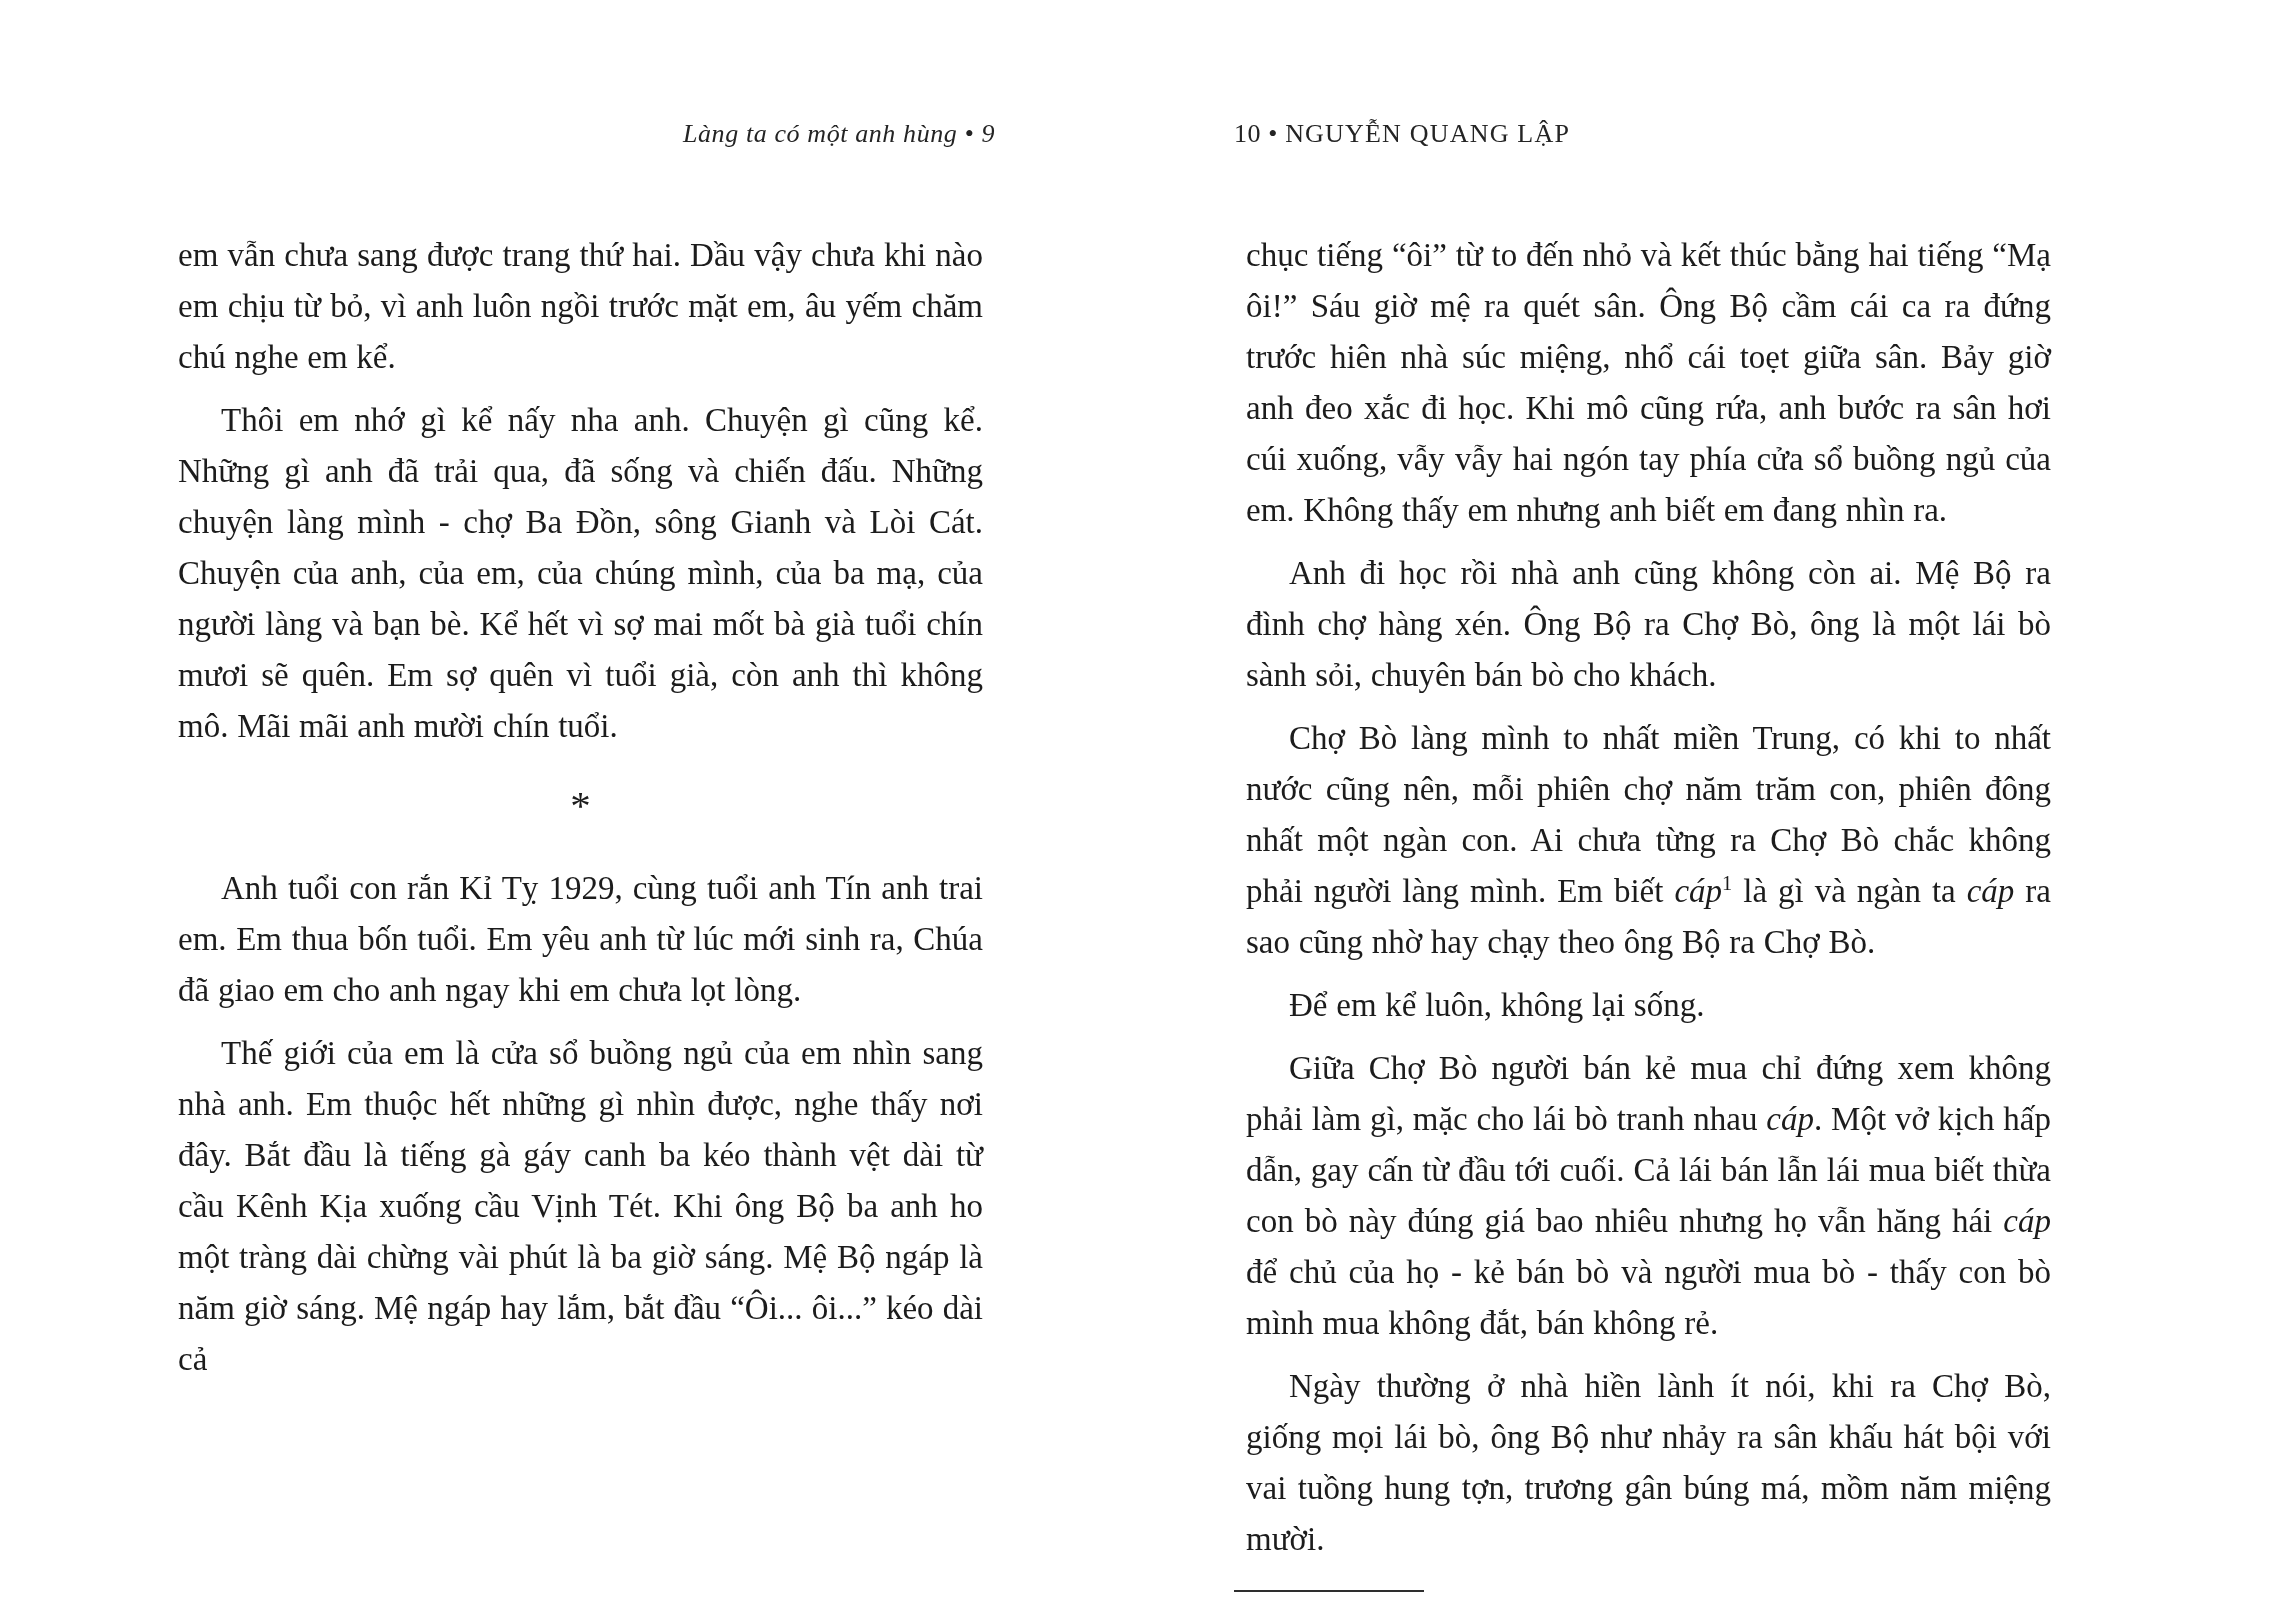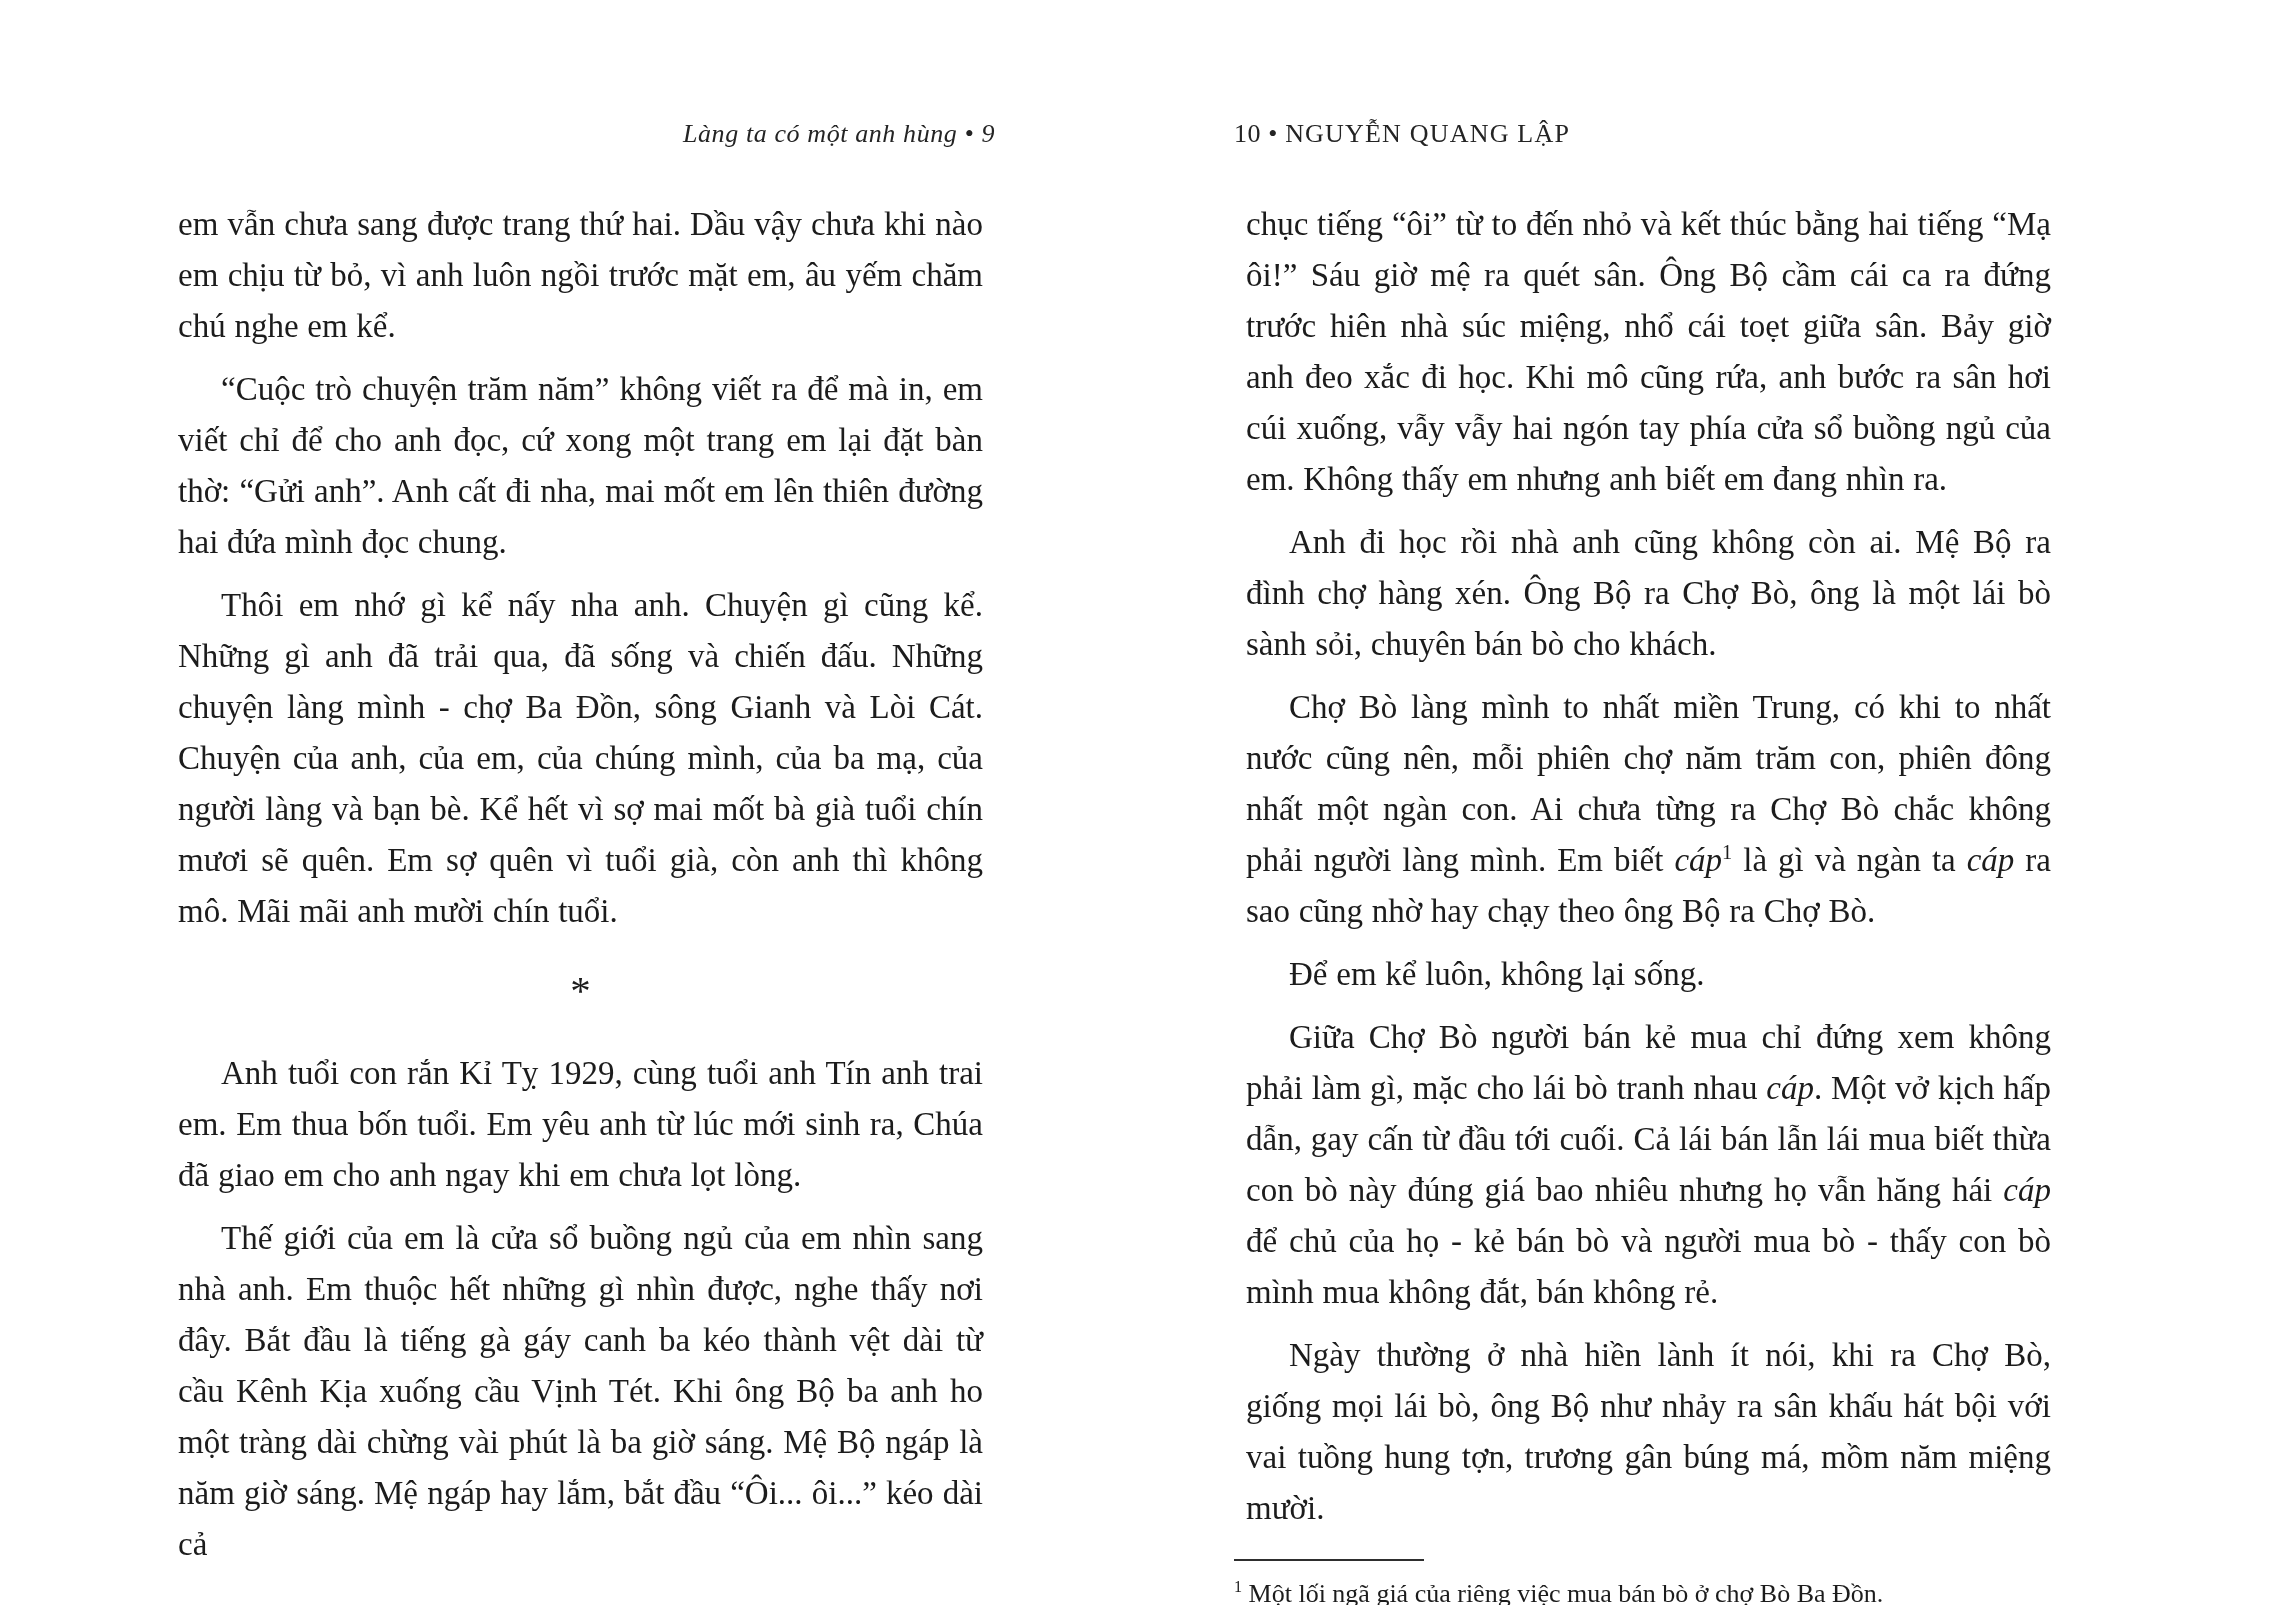--- a/index.html
+++ b/index.html
@@ -18,21 +18,21 @@
     top: 119px;
     width: 829px;
   }
   #left-col  { left: 166px; }
   #right-col { left: 1234px; }
 
   .running-header {
     font-size: 26px;
     letter-spacing: 0.6px;
     color: #242424;
-    margin-bottom: 50px;
+    margin-bottom: 81px;
     white-space: nowrap;
   }
   #left-col .running-header { text-align: right; font-style: italic; }
   #right-col .running-header { text-align: left; }
   #right-col .running-header .hdr-title { font-style: normal; letter-spacing: 1.2px; }
 
   .body-text { text-rendering: optimizeLegibility; }
 
   .para {
     font-size: 33px;
@@ -75,21 +75,20 @@
 <div class="spread">
 
   <div class="column" id="left-col">
     <div class="running-header">
       <span class="hdr-title">Làng ta có một anh hùng</span>
       <span> <span>•</span> </span>
       <span class="hdr-page">9</span>
     </div>
     <div class="body-text">
         <p class="para"><span>em vẫn chưa sang được trang thứ hai. Dầu vậy chưa khi nào em chịu từ bỏ, vì anh luôn ngồi trước mặt em, âu yếm chăm chú nghe em kể.</span></p>
-        <p class="para indent"><span>“Cuộc trò chuyện trăm năm” không viết ra để mà in, em viết chỉ để cho anh đọc, cứ xong một trang em lại đặt bàn thờ: “Gửi anh”. Anh cất đi nha, mai mốt em lên thiên đường hai đứa mình đọc chung.</span></p>
         <p class="para indent"><span>Thôi em nhớ gì kể nấy nha anh. Chuyện gì cũng kể. Những gì anh đã trải qua, đã sống và chiến đấu. Những chuyện làng mình - chợ Ba Đồn, sông Gianh và Lòi Cát. Chuyện của anh, của em, của chúng mình, của ba mạ, của người làng và bạn bè. Kể hết vì sợ mai mốt bà già tuổi chín mươi sẽ quên. Em sợ quên vì tuổi già, còn anh thì không mô. Mãi mãi anh mười chín tuổi.</span></p>
         <p class="star"><span>*</span></p>
         <p class="para indent"><span>Anh tuổi con rắn Kỉ Tỵ 1929, cùng tuổi anh Tín anh trai em. Em thua bốn tuổi. Em yêu anh từ lúc mới sinh ra, Chúa đã giao em cho anh ngay khi em chưa lọt lòng.</span></p>
         <p class="para indent"><span>Thế giới của em là cửa sổ buồng ngủ của em nhìn sang nhà anh. Em thuộc hết những gì nhìn được, nghe thấy nơi đây. Bắt đầu là tiếng gà gáy canh ba kéo thành vệt dài từ cầu Kênh Kịa xuống cầu Vịnh Tét. Khi ông Bộ ba anh ho một tràng dài chừng vài phút là ba giờ sáng. Mệ Bộ ngáp là năm giờ sáng. Mệ ngáp hay lắm, bắt đầu “Ôi... ôi...” kéo dài cả</span></p>
       </div>
   </div>
 
   <div class="column" id="right-col">
     <div class="running-header">
       <span class="hdr-page">10</span>

